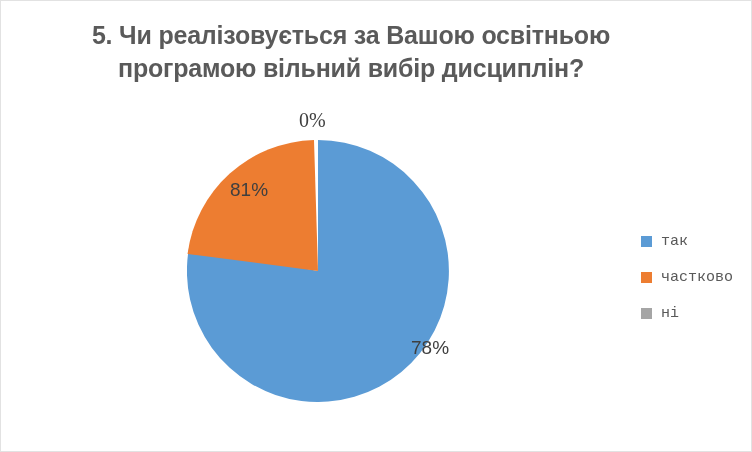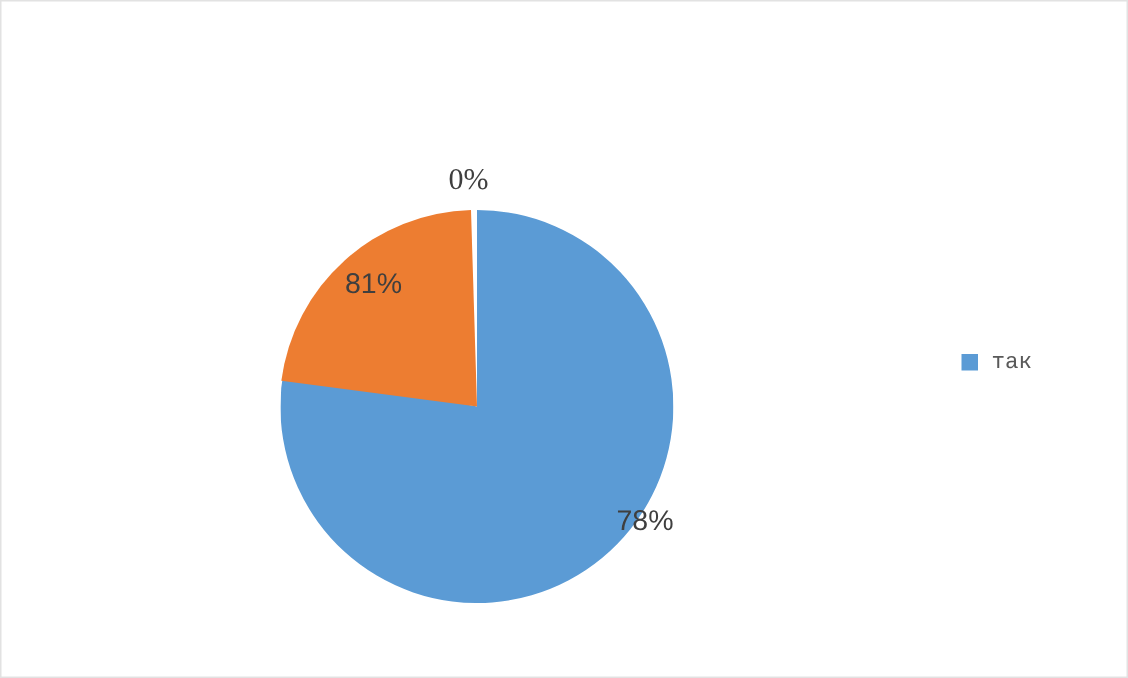--- a/index.html
+++ b/index.html
@@ -92,20 +92,22 @@
     font-size: 15px;
     color: #595959;
     white-space: nowrap;
   }
 </style>
 </head>
 <body>
 
 <div id="chart-frame">
 
+  <div id="chart-title">5. Чи реалізовується за Вашою освітньою
+програмою вільний вибір дисциплін?</div>
 
   <div id="plot-area">
 
     <svg id="pie-svg" viewBox="0 0 262 262">
 
       <path d="M 131 131 L 131 0 A 131 131 0 1 1 2.25 106.4 Z" fill="#5b9bd5"></path>
 
       <path d="M 131 131 L 0.55 113.9 A 131 131 0 0 1 127 0 Z" fill="#ed7d31"></path>
 
       <path d="M 131 131 L 131 0 Z" fill="#a5a5a5"></path>
@@ -119,17 +121,25 @@
 
   </div>
 
   <div id="legend">
 
     <div class="legend-row">
       <span class="legend-swatch" style="background:#5b9bd5"></span>
       <span class="legend-label">так</span>
     </div>
 
+    <div class="legend-row">
+      <span class="legend-swatch" style="background:#ed7d31"></span>
+      <span class="legend-label">частково</span>
+    </div>
 
+    <div class="legend-row">
+      <span class="legend-swatch" style="background:#a5a5a5"></span>
+      <span class="legend-label">ні</span>
+    </div>
 
   </div>
 
 </div>
 
 </body></html>

